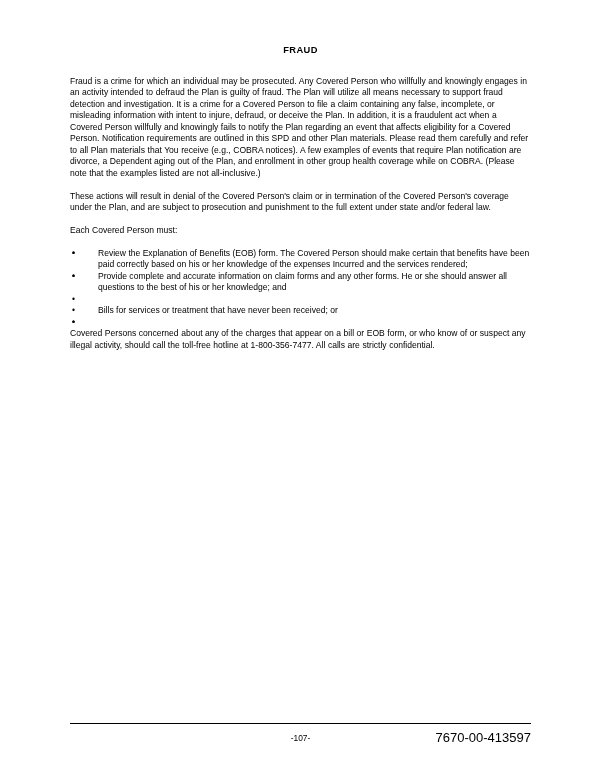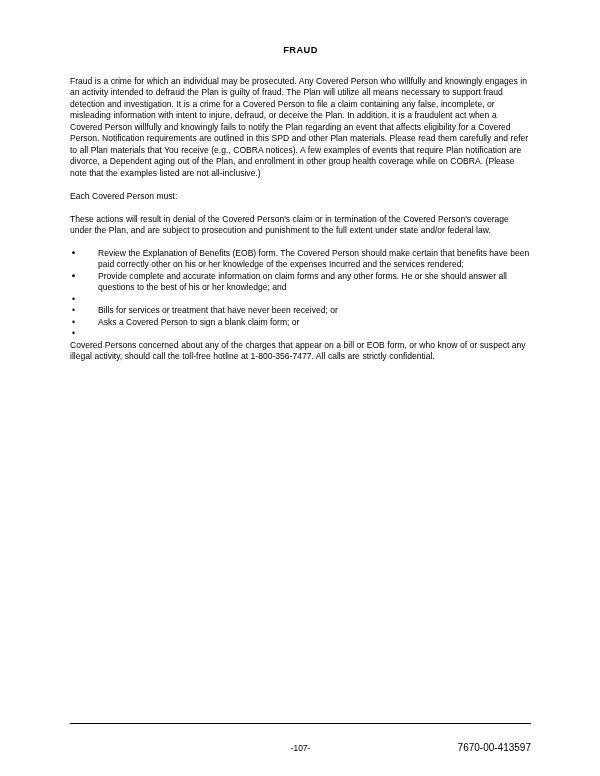--- a/index.html
+++ b/index.html
@@ -69,60 +69,60 @@
     width: 461px;
   }
   .footer-rule {
     width: 100%;
     height: 0;
     border-top: 1px solid #000000;
   }
   .footer-row {
     position: relative;
     height: 14px;
-    margin-top: 18px;
+    margin-top: 8px;
   }
   .footer-page {
     position: absolute;
     left: 0;
     right: 0;
     text-align: center;
     font-size: 8.4px;
     line-height: 12px;
   }
   .footer-code {
     position: absolute;
     right: 0;
     top: 0;
-    font-size: 10px;
+    font-size: 13px;
     line-height: 12px;
   }
 </style>
 </head>
 <body>
 
 <div class="page">
 
   <div class="content">
 
     <h1 class="doc-title">FRAUD</h1>
 
     <p class="para">Fraud is a crime for which an individual may be prosecuted.  Any Covered Person who willfully and knowingly engages in an activity intended to defraud the Plan is guilty of fraud.  The Plan will utilize all means necessary to support fraud detection and investigation.  It is a crime for a Covered Person to file a claim containing any false, incomplete, or misleading information with intent to injure, defraud, or deceive the Plan.  In addition, it is a fraudulent act when a Covered Person willfully and knowingly fails to notify the Plan regarding an event that affects eligibility for a Covered Person.  Notification requirements are outlined in this SPD and other Plan materials.  Please read them carefully and refer to all Plan materials that You receive (e.g., COBRA notices).  A few examples of events that require Plan notification are divorce, a Dependent aging out of the Plan, and enrollment in other group health coverage while on COBRA.  (Please note that the examples listed are not all-inclusive.)</p>
 
+    <p class="para">These actions will result in denial of the Covered Person's claim or in termination of the Covered Person's coverage under the Plan, and are subject to prosecution and punishment to the full extent under state and/or federal law.</p>
+
     <p class="para">Each Covered Person must:</p>
-
-    <p class="para">These actions will result in denial of the Covered Person's claim or in termination of the Covered Person's coverage under the Plan, and are subject to prosecution and punishment to the full extent under state and/or federal law.</p>
 
     <ul class="bullets">
       <li>
         <span class="dot">•</span>
       </li>
       <li>
         <span class="dot">•</span>
-        <span>Review the Explanation of Benefits (EOB) form.  The Covered Person should make certain that benefits have been paid correctly other on his or her knowledge of the expenses Incurred and the services rendered;</span>
+        <span>Review the Explanation of Benefits (EOB) form.  The Covered Person should make certain that benefits have been paid correctly based on his or her knowledge of the expenses Incurred and the services rendered;</span>
       </li>
       <li>
         <span class="dot">•</span>
       </li>
       <li>
         <span class="dot">•</span>
         <span>Provide complete and accurate information on claim forms and any other forms.  He or she should answer all questions to the best of his or her knowledge; and</span>
       </li>
       <li>
         <span class="dot">•</span>
@@ -130,21 +130,20 @@
     </ul>
 
 
     <ul class="bullets">
       <li>
         <span class="dot">•</span>
         <span>Bills for services or treatment that have never been received; or</span>
       </li>
       <li>
         <span class="dot">•</span>
-        <span>Asks a Covered Person to sign a blank claim form; or</span>
       </li>
       <li>
         <span class="dot">•</span>
       </li>
     </ul>
 
     <p class="para">Covered Persons concerned about any of the charges that appear on a bill or EOB form, or who know of or suspect any illegal activity, should call the toll-free hotline at 1-800-356-7477.  All calls are strictly confidential.</p>
 
   </div>
 

